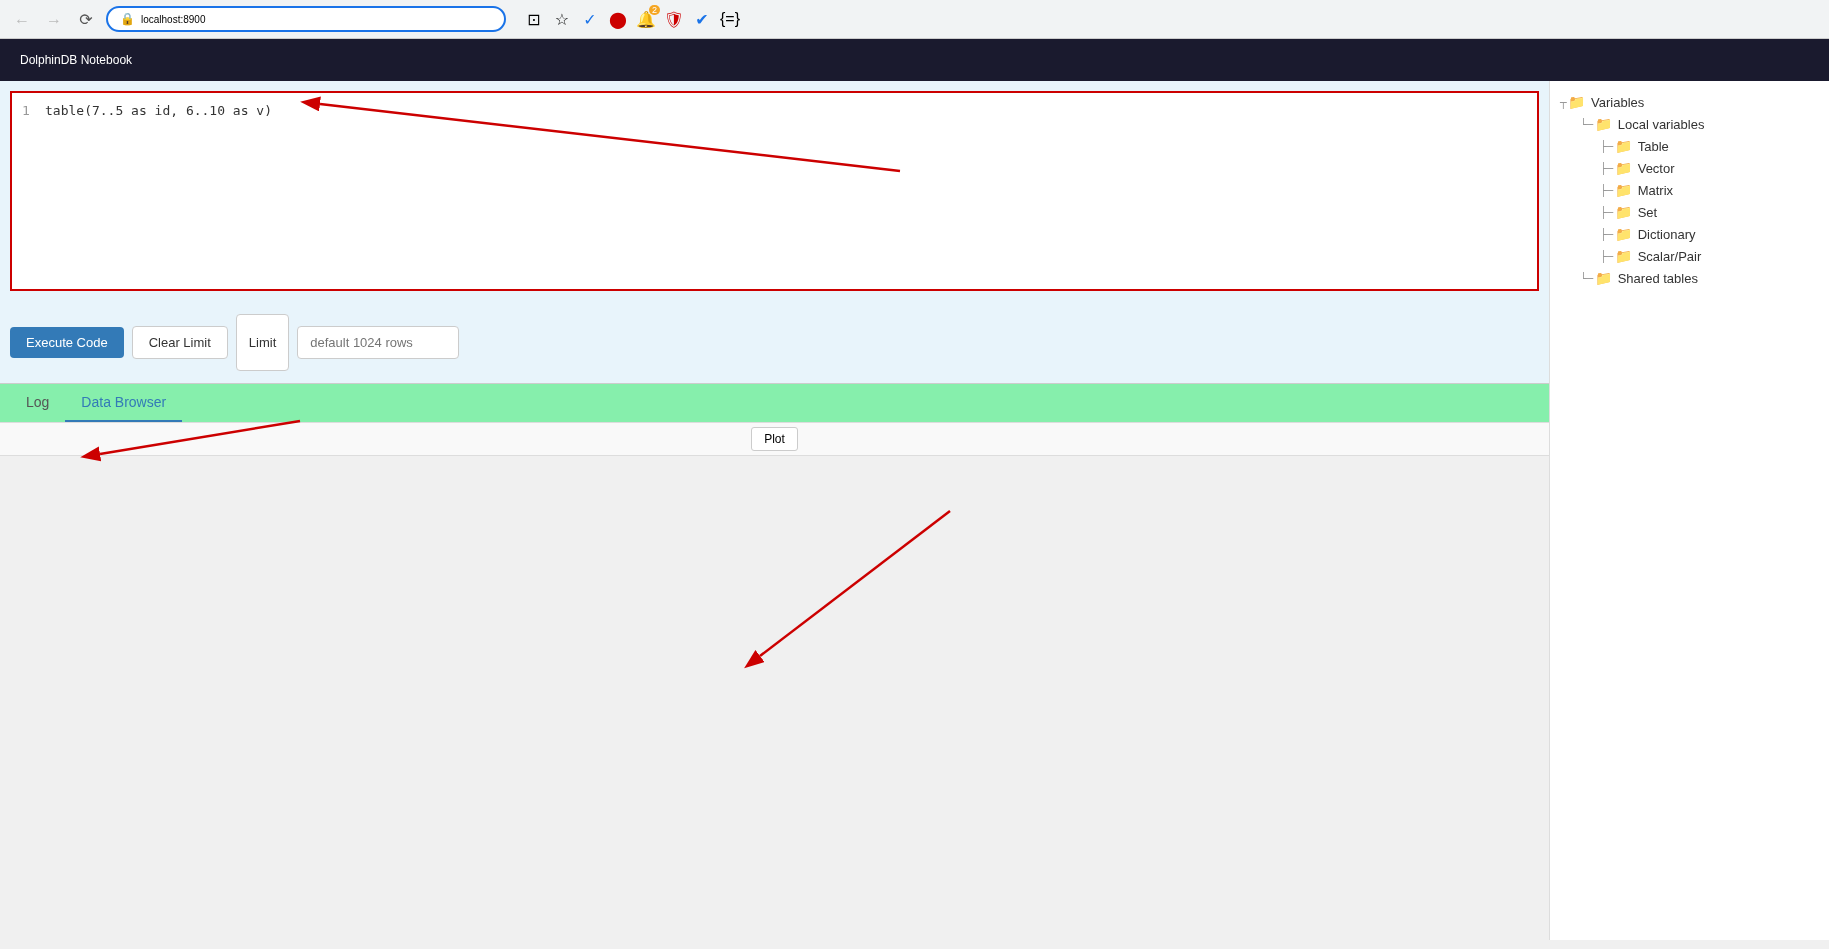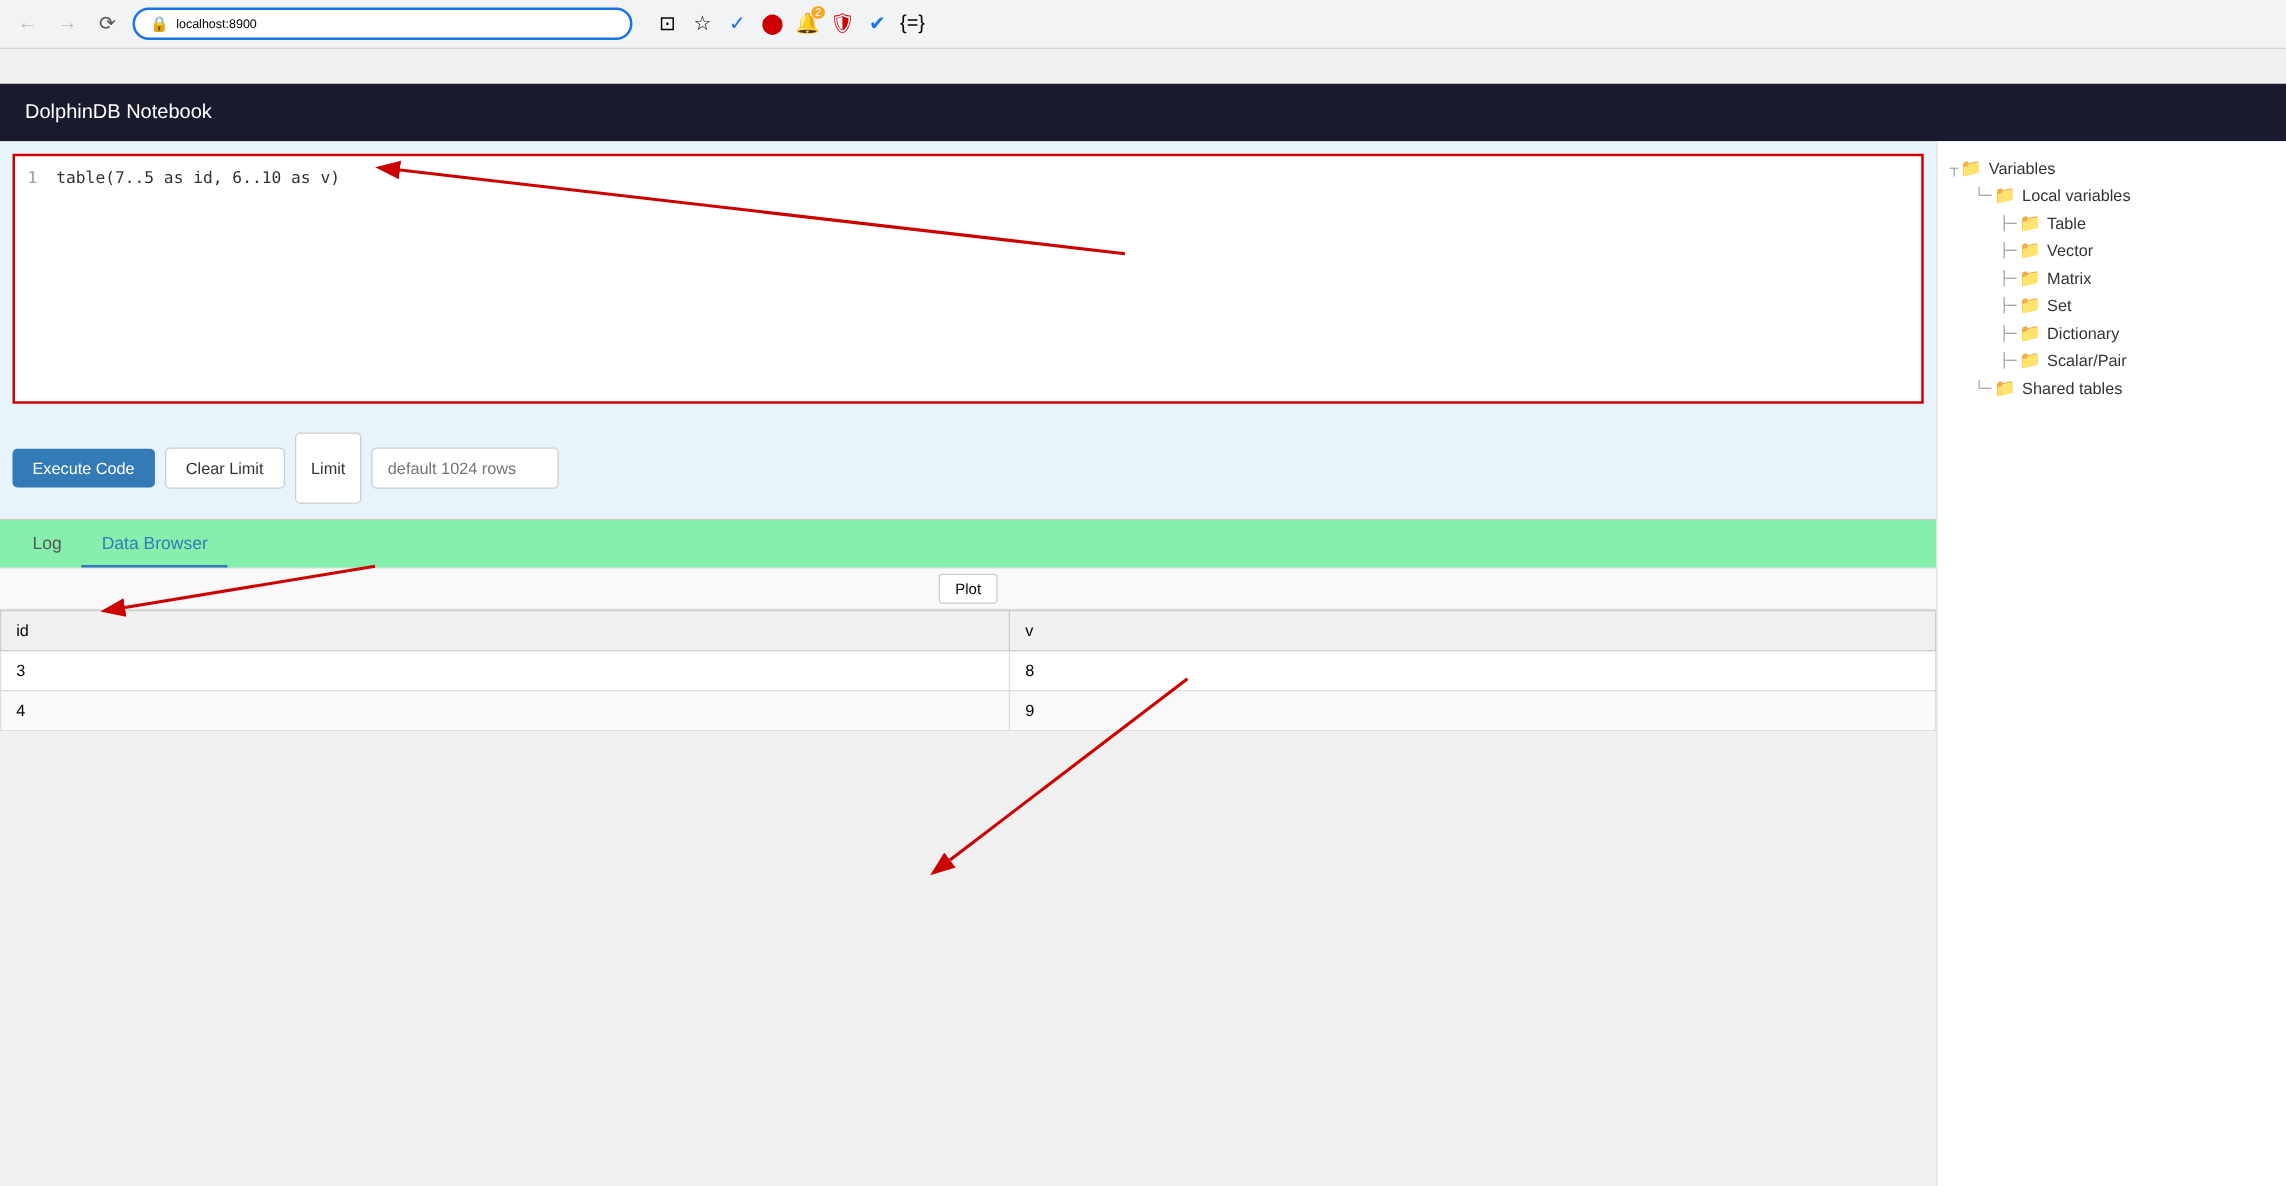--- a/index.html
+++ b/index.html
@@ -25,21 +25,21 @@
     }
     .address-bar-icon { color: #555; font-size: 12px; margin-right: 6px; }
     .address-bar {
       border: none; outline: none; font-size: 10px; flex: 1; background: transparent;
     }
     .browser-icons { display: flex; align-items: center; gap: 8px; margin-left: 10px; }
     .browser-icon { width: 20px; height: 20px; display: flex; align-items: center; justify-content: center; font-size: 16px; cursor: pointer; }
 
     
     .app-header {
-      background: #1a1a2e; color: white; padding: 14px 20px; font-size: 16px; margin-top: 28px;
+      background: #1a1a2e; color: white; padding: 14px 20px; font-size: 12px;
     }
 
     
     .main-layout {
       display: flex; height: calc(100vh - 90px);
     }
 
     
     .content-area {
       flex: 1; display: flex; flex-direction: column; overflow: hidden;
@@ -66,21 +66,21 @@
     .btn-clear {
       background: white; color: #333; border: 1px solid #ccc; padding: 8px 16px;
       border-radius: 4px; cursor: pointer; font-size: 13px;
     }
     .btn-limit {
       background: white; color: #333; border: 1px solid #ccc; padding: 20px 12px;
       border-radius: 4px; cursor: pointer; font-size: 13px;
     }
     .limit-input {
       border: 1px solid #ccc; padding: 8px 12px; border-radius: 4px;
-      color: #999; font-size: 13px; width: 150px; background: white;
+      color: #999; font-size: 13px; width: 162px; background: white;
     }
 
     
     .tabs-section { background: #86efac; border-bottom: 1px solid #ddd; }
     .tabs { display: flex; padding: 0 10px; }
     .tab {
       padding: 10px 16px; cursor: pointer; border-bottom: 2px solid transparent;
       font-size: 14px; color: #555;
     }
     .tab.active { border-bottom: 2px solid #337ab7; color: #337ab7; }
@@ -182,40 +182,20 @@
       <div class="tabs">
         <div class="tab">Log</div>
         <div class="tab active">Data Browser</div>
       </div>
     </div>
 
     <div class="tab-content data-browser-content">
       <div class="plot-btn-row">
         <button class="btn-plot">Plot</button>
       </div>
-      <div class="table-wrapper">
-        <table class="data-table">
-          <thead>
-            <tr>
-              <th>id</th>
-              <th>v</th>
-            </tr>
-          </thead>
-          <tbody>
-            <tr>
-              <td>3</td>
-              <td>8</td>
-            </tr>
-            <tr>
-              <td>4</td>
-              <td>9</td>
-            </tr>
-          </tbody>
-        </table>
-      </div>
     </div>
   </div>
 
   <div class="sidebar">
 
     <div class="tree-item tree-indent-1">
       <span class="tree-line">┬</span>
       <span class="folder-icon">📁</span>
       <span>Variables</span>
     </div>

